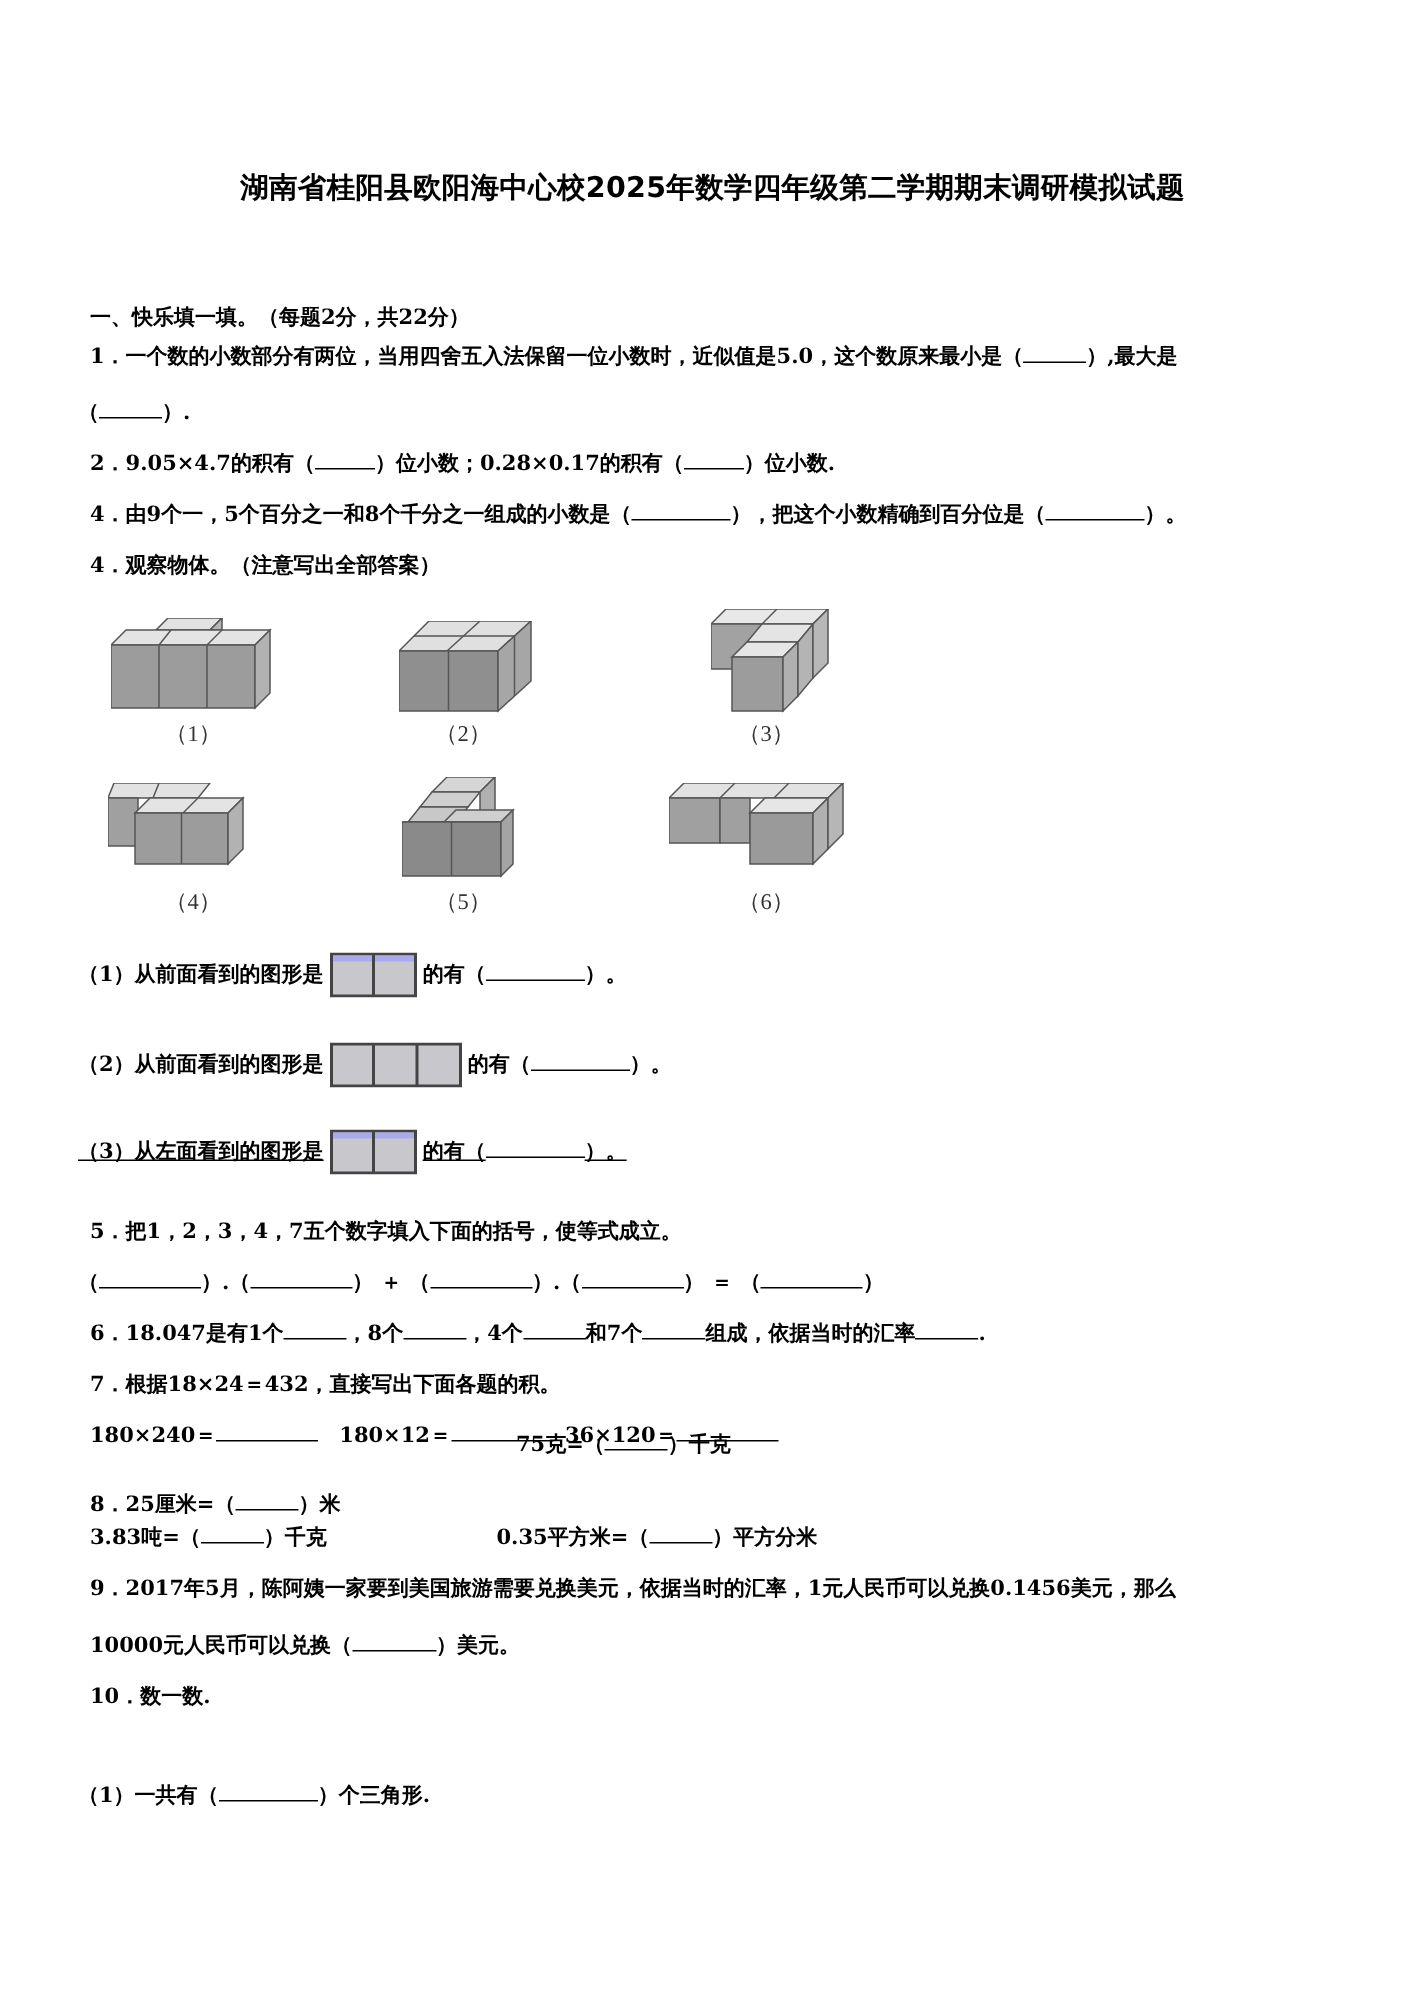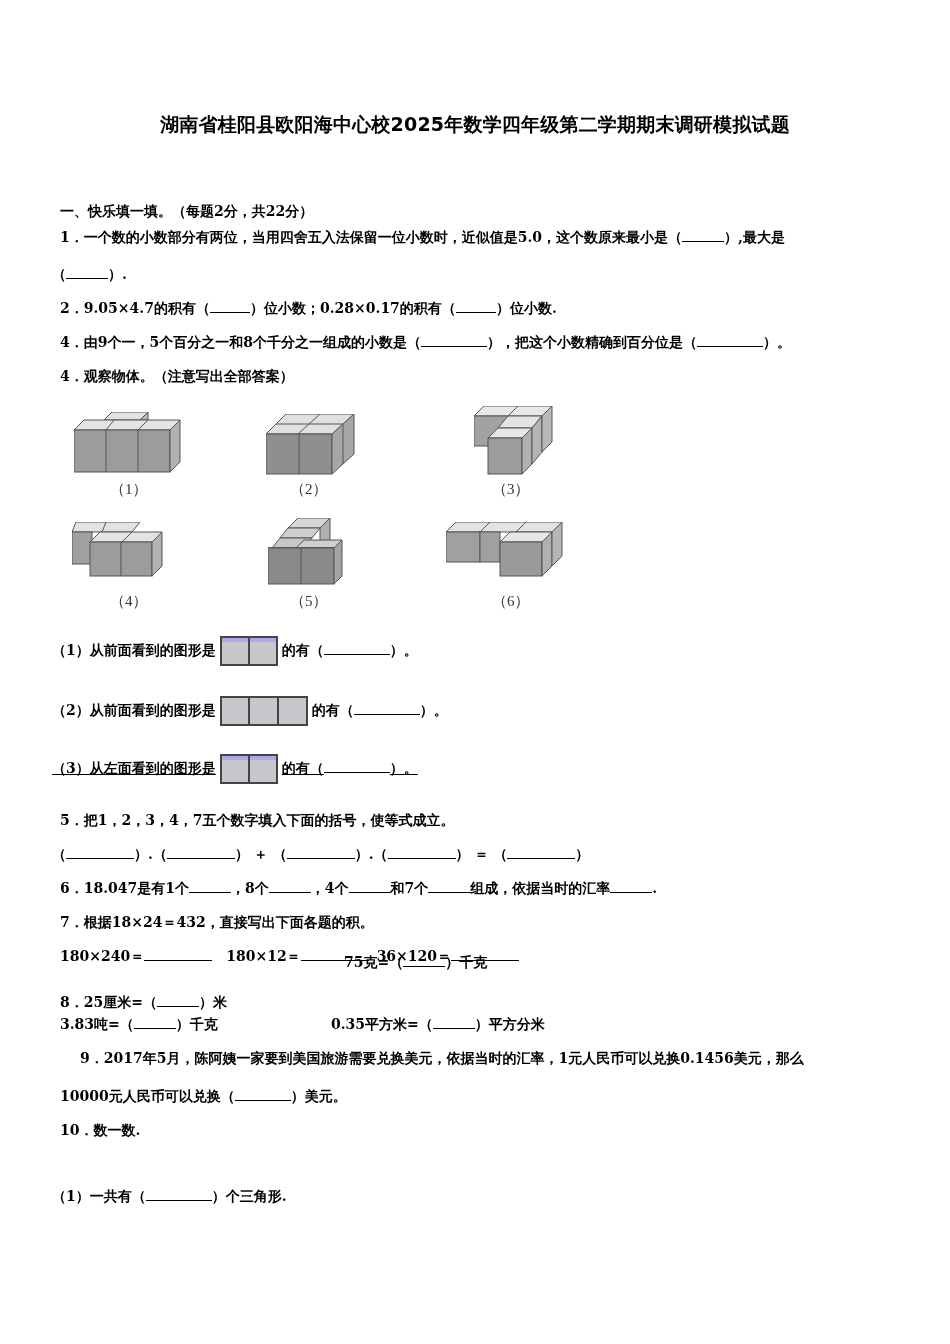--- a/index.html
+++ b/index.html
@@ -172,21 +172,21 @@
 <div class="line" style="top:954px;left:344px;">
   <span>75克=（</span><span class="blank" style="width:42px"></span><span>）千克</span>
 </div>
 <div class="line" style="top:1016px;">
   <span>3.83吨=（</span><span class="blank" style="width:42px"></span><span>）千克</span>
 </div>
 <div class="line" style="top:1016px;left:331px;">
   <span>0.35平方米=（</span><span class="blank" style="width:42px"></span><span>）平方分米</span>
 </div>
 
-<div class="line" style="top:1050px;margin-left:20px;">9．2017年5月，陈阿姨一家要到美国旅游需要兑换美元，依据当时的汇率，1元人民币可以兑换0.1456美元，那么</div>
+<div class="line" style="top:1050px;">9．2017年5月，陈阿姨一家要到美国旅游需要兑换美元，依据当时的汇率，1元人民币可以兑换0.1456美元，那么</div>
 <div class="line" style="top:1088px;">
   <span>10000元人民币可以兑换（</span><span class="blank" style="width:56px"></span><span>）美元。</span>
 </div>
 
 <div class="line" style="top:1122px;">10．数一数.</div>
 <div class="line" style="top:1188px;left:52px;text-align:center;">
   <span>（1）一共有（</span><span class="blank" style="width:66px"></span><span>）个三角形.</span>
 </div>
 
 </body></html>

